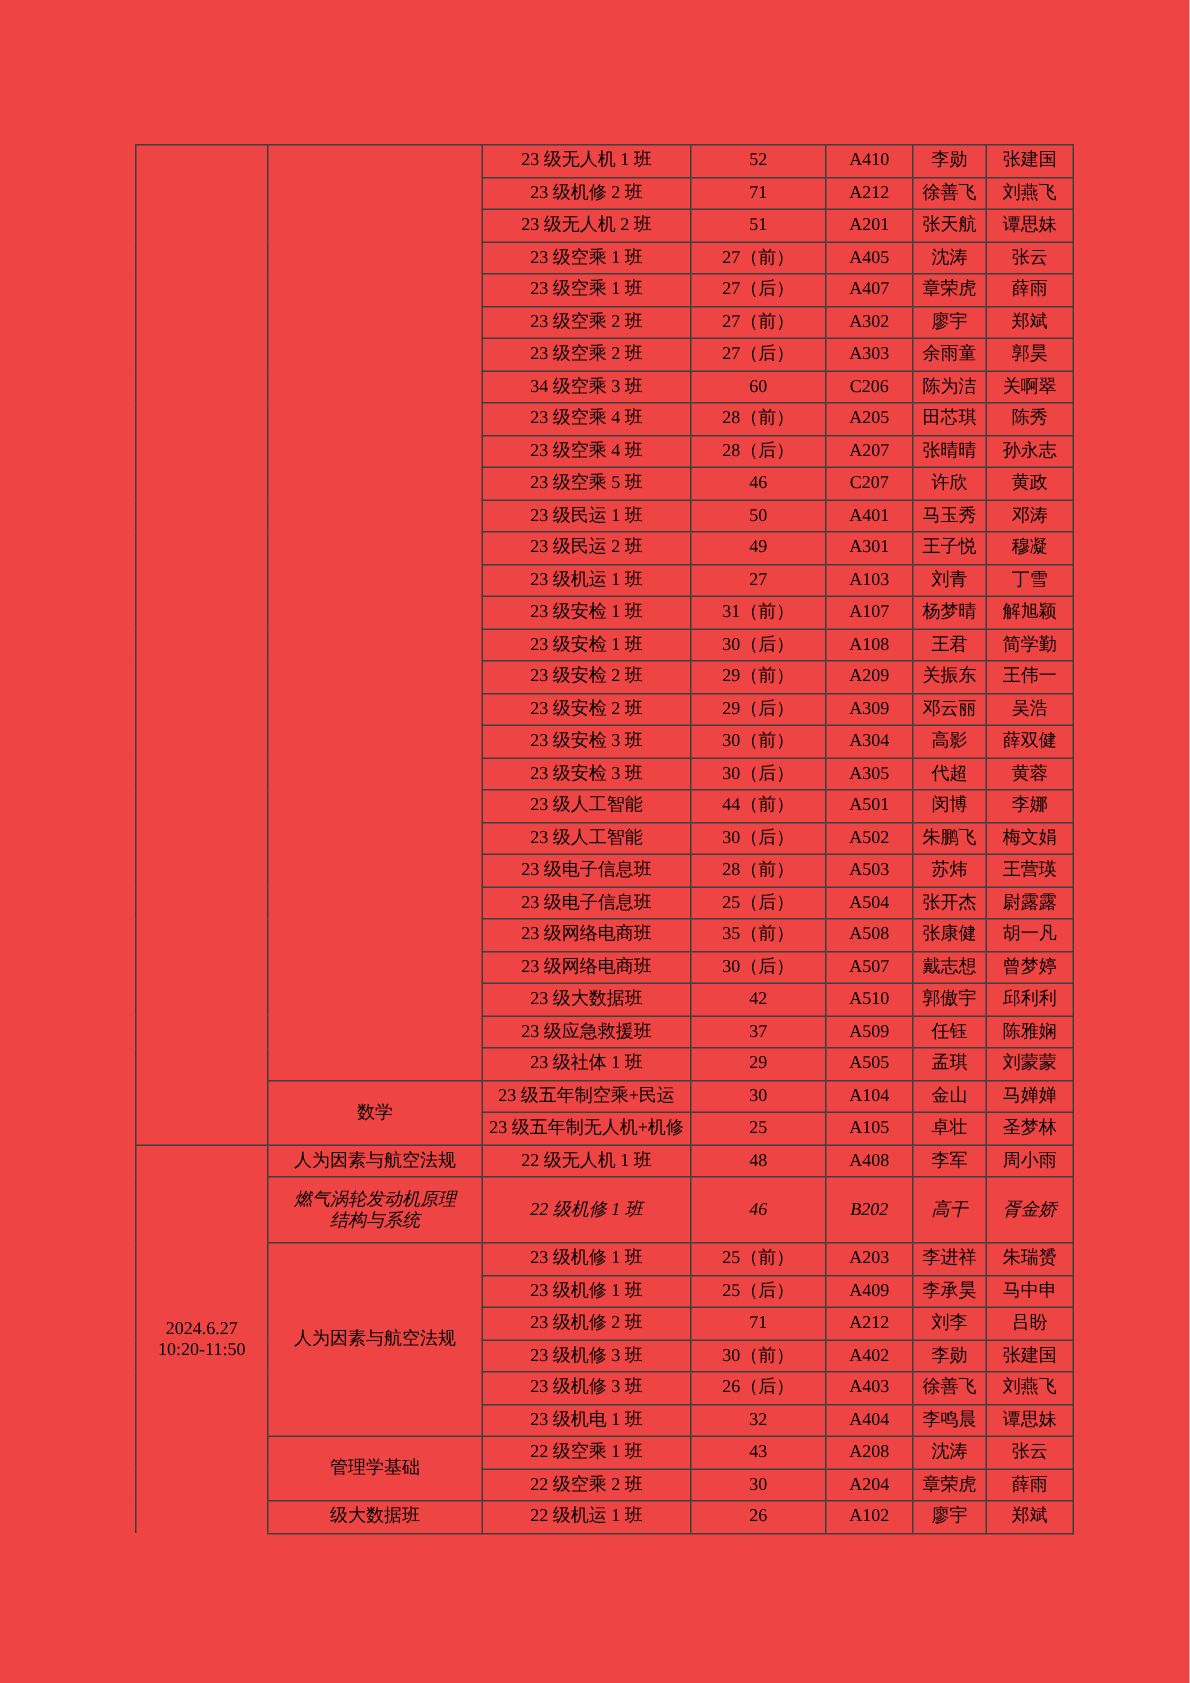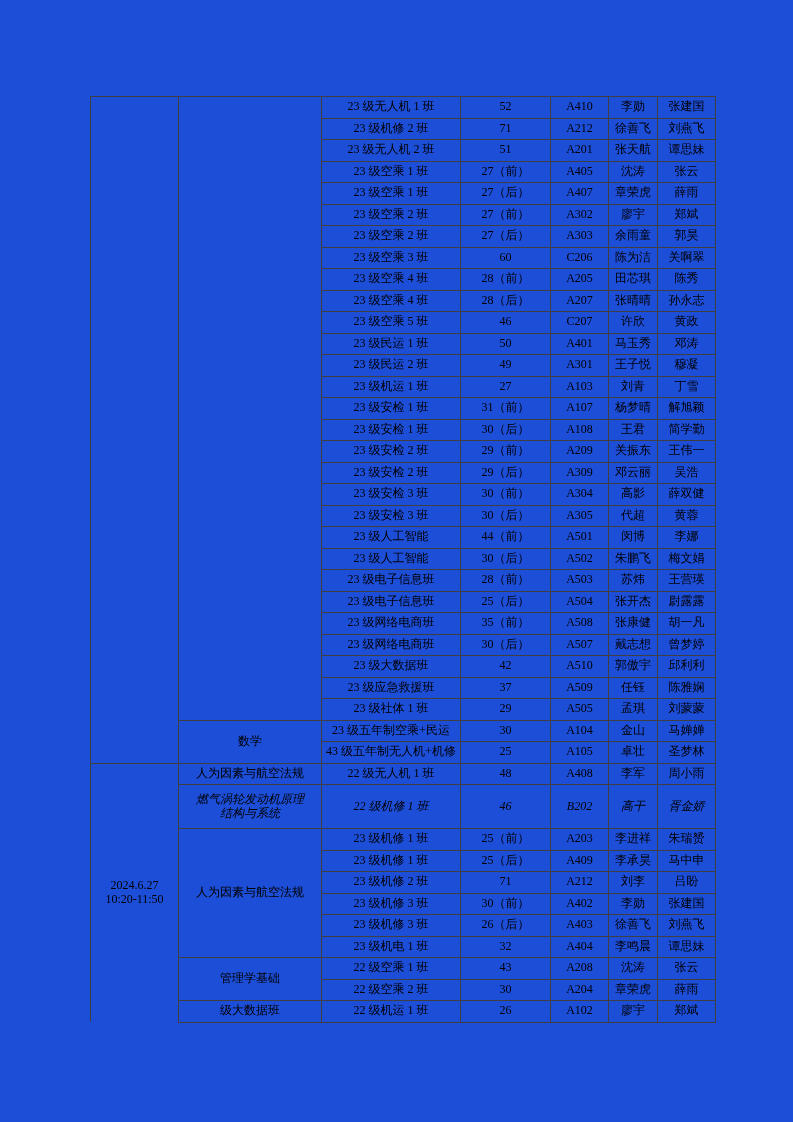--- a/index.html
+++ b/index.html
@@ -1,19 +1,19 @@
 <!DOCTYPE html>
 <html><head>
 <meta charset="utf-8">
 <style>
   html,body{margin:0;padding:0;background:#ffffff;}
   .page{
     position:relative;
     width:793px;height:1122px;
-    background:#1d4ed8;
+    background:#ef4444;
     overflow:hidden;
     font-family:"Liberation Serif","DejaVu Serif",serif;
     color:#000000;
   }
   table.schedule{
     position:absolute;left:90px;top:96px;
     width:625px;
     border-collapse:collapse;
     table-layout:fixed;
   }
@@ -102,21 +102,21 @@
           <td>郑斌</td>
         </tr>
         <tr>
           <td>23 级空乘 2 班</td>
           <td>27（后）</td>
           <td>A303</td>
           <td>余雨童</td>
           <td>郭昊</td>
         </tr>
         <tr>
-          <td>23 级空乘 3 班</td>
+          <td>34 级空乘 3 班</td>
           <td>60</td>
           <td>C206</td>
           <td>陈为洁</td>
           <td>关啊翠</td>
         </tr>
         <tr>
           <td>23 级空乘 4 班</td>
           <td>28（前）</td>
           <td>A205</td>
           <td>田芯琪</td>
@@ -266,21 +266,21 @@
           <td rowspan="2" class="subject-cell">
             <div>数学</div>
           </td>
           <td>23 级五年制空乘+民运</td>
           <td>30</td>
           <td>A104</td>
           <td>金山</td>
           <td>马婵婵</td>
         </tr>
         <tr>
-          <td>43 级五年制无人机+机修</td>
+          <td>23 级五年制无人机+机修</td>
           <td>25</td>
           <td>A105</td>
           <td>卓壮</td>
           <td>圣梦林</td>
         </tr>
         <tr>
           <td rowspan="11" class="date-cell no-bottom">
             <div>2024.6.27</div>
             <div>10:20-11:50</div>
           </td>

